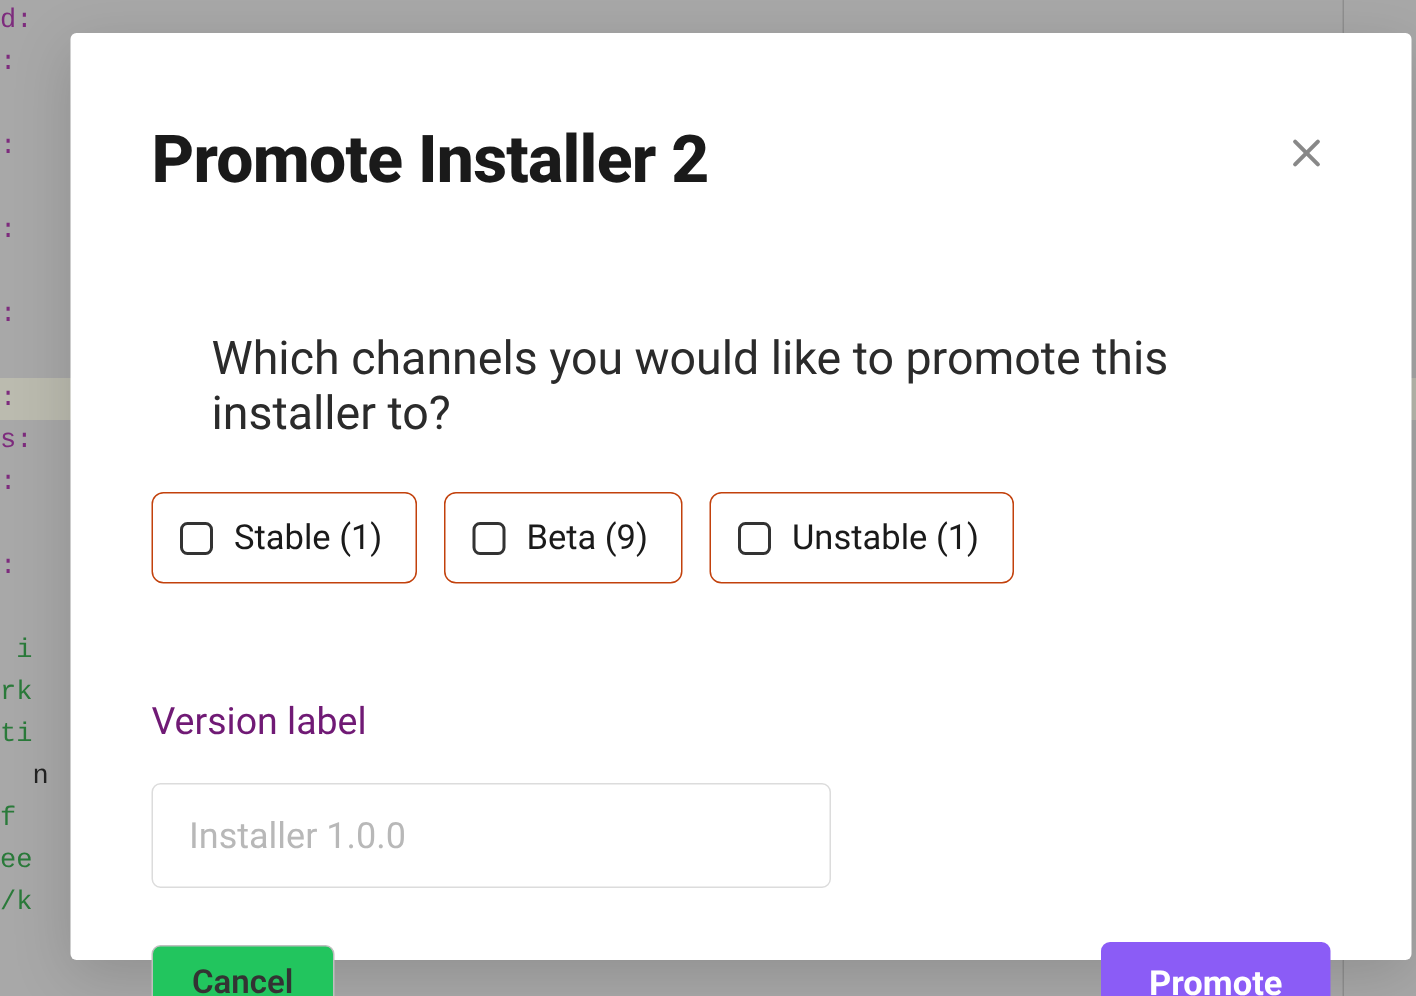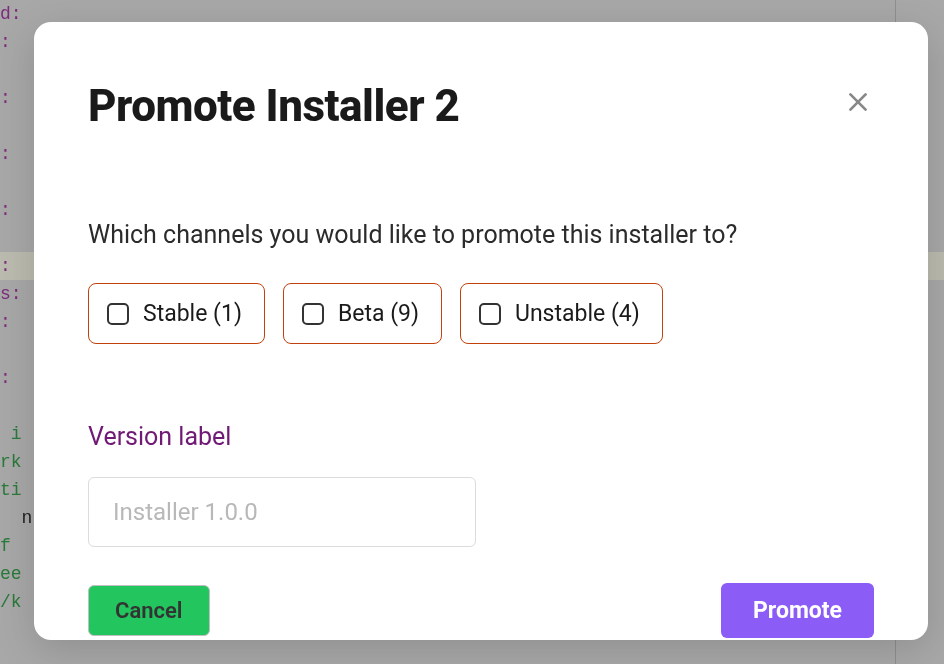--- a/index.html
+++ b/index.html
@@ -44,26 +44,26 @@
       position: absolute;
       top: 0;
       bottom: 0;
       left: 895px;
       width: 1px;
       background: #8f8f8f;
     }
 
     .modal {
       position: absolute;
-      left: 34px;
+      left: 47px;
       top: 22px;
       width: 894px;
       height: 618px;
       background: #ffffff;
-      border-radius: 17px;
+      border-radius: 4px;
       box-shadow: 0 10px 40px rgba(0,0,0,0.15);
       padding: 58px 54px 42px 54px;
     }
     .modal-header {
       display: flex;
       justify-content: space-between;
       align-items: flex-start;
     }
     .modal-title {
       font-size: 44px;
@@ -81,23 +81,24 @@
       height: 32px;
       margin-top: 6px;
     }
     .close-btn svg {
       width: 26px;
       height: 26px;
     }
 
     .prompt-text {
       margin-top: 88px;
-      font-size: 25px;
+      font-size: 31px;
       color: #2b2b2b;
       font-weight: 400;
+      margin-left: 40px;
     }
 
     .channel-row {
       display: flex;
       gap: 18px;
       margin-top: 34px;
     }
     .channel-option {
       border: 1px solid #c2410c;
       border-radius: 8px;
@@ -122,21 +123,21 @@
     }
 
     .version-label {
       margin-top: 78px;
       font-size: 25px;
       color: #701a75;
       font-weight: 400;
     }
     .version-input {
       margin-top: 26px;
-      width: 388px;
+      width: 453px;
       height: 70px;
       border: 1px solid #dcdcdc;
       border-radius: 6px;
       padding: 0 24px;
       font-size: 24px;
       color: #222;
       outline: none;
       font-family: inherit;
     }
     .version-input::placeholder {
@@ -218,21 +219,21 @@
     <label class="channel-option">
       <span class="checkbox"></span>
       <span class="channel-label">Stable (1)</span>
     </label>
     <label class="channel-option">
       <span class="checkbox"></span>
       <span class="channel-label">Beta (9)</span>
     </label>
     <label class="channel-option">
       <span class="checkbox"></span>
-      <span class="channel-label">Unstable (4)</span>
+      <span class="channel-label">Unstable (1)</span>
     </label>
   </div>
 
   <div class="version-label">Version label</div>
   <input class="version-input" type="text" placeholder="Installer 1.0.0" style="">
 
   <div class="modal-footer">
     <button class="cancel-btn">Cancel</button>
     <button class="promote-btn">Promote</button>
   </div>

